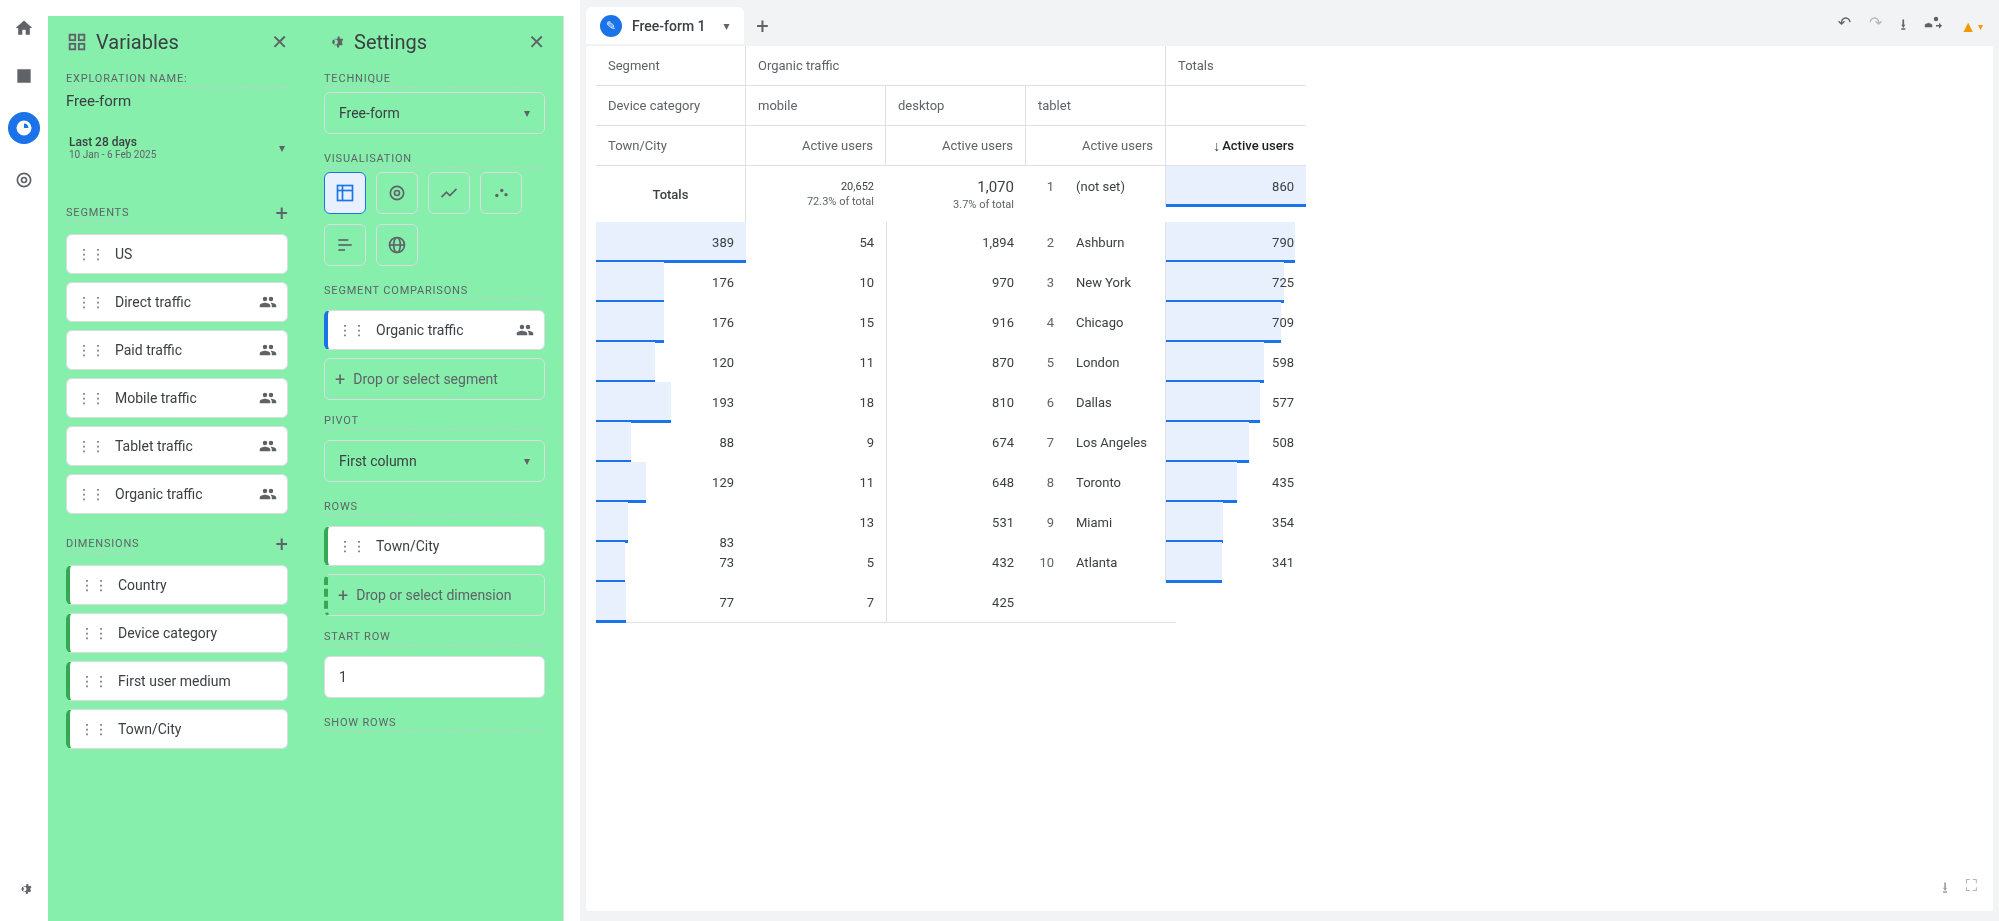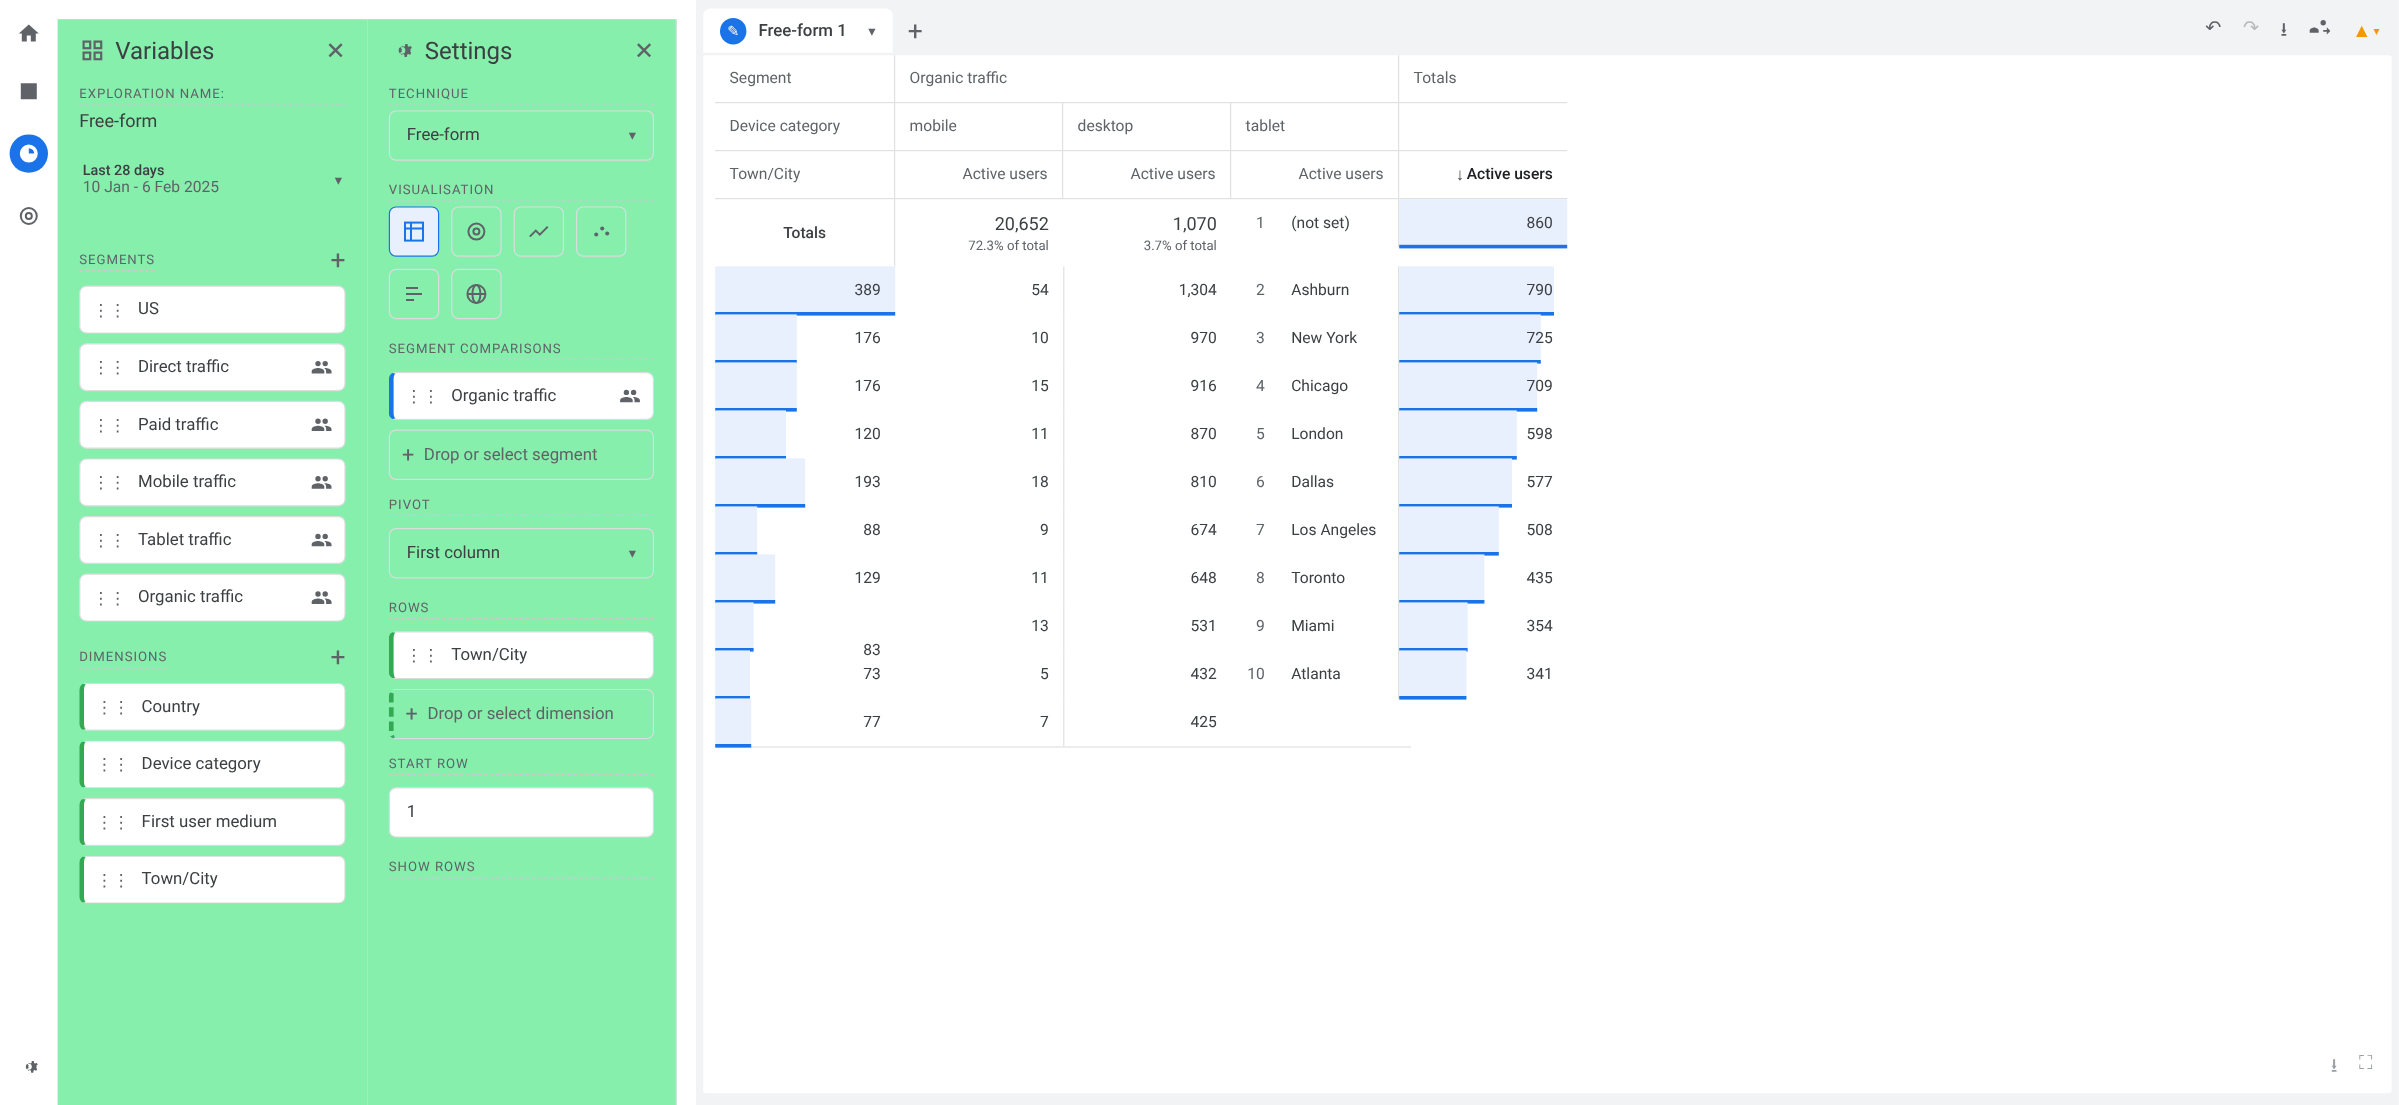--- a/index.html
+++ b/index.html
@@ -15,21 +15,21 @@
   .settings-panel  { left: 306px; width: 258px; padding: 14px 18px 0 18px; border-right: 1px solid #dadce0; overflow-y: auto; display: flex; flex-direction: column; }
 
   .panel-header { display: flex; align-items: center; gap: 8px; font-size: 20px; color: #3c4043; margin-bottom: 18px; }
   .panel-header .close { margin-left: auto; color: #5f6368; cursor: pointer; font-size: 20px;}
 
   .tiny-label { font-size: 11px; letter-spacing: 0.8px; color: #5f6368; text-transform: uppercase; border-bottom: 1px dashed #c7cbd1; display: inline-block; padding-bottom: 2px; margin-bottom: 4px;}
   .exploration-name { font-size: 15px; color: #3c4043; margin-bottom: 18px; }
 
   .date-picker { border: 1px solid transparent; border-radius: 4px; padding: 6px 2px; display:flex; align-items:center; gap:6px; cursor:pointer; margin-bottom:24px;}
   .date-picker .line1 { font-size: 12px; font-weight: 500; color: #3c4043; }
-  .date-picker .line2 { font-size: 13px; color: #5f6368; }
+  .date-picker .line2 { font-size: 10px; color: #5f6368; }
   .date-picker .caret { margin-left:auto; color:#5f6368; font-size:12px;}
 
   .section-head { display: flex; align-items: center; margin-top: 10px; margin-bottom: 8px; }
   .section-head .tiny-label { margin-bottom:0; }
   .plus-btn { margin-left: auto; color: #5f6368; font-size: 22px; cursor: pointer; }
 
   .chip { display: flex; align-items: center; height: 40px; background: #fff; border: 1px solid #dadce0; border-radius: 6px; padding: 0 10px; margin-bottom: 8px; cursor: grab; }
   .chip .drag { color: #5f6368; margin-right: 10px; font-size: 14px; }
   .chip .label { font-size: 14px; color: #3c4043; flex:1; }
   .chip .people-icon { color: #5f6368; font-size: 16px; }
@@ -349,21 +349,21 @@
         <div class="hdr">desktop</div>
         <div class="hdr">tablet</div>
         <div class="hdr last-col"></div>
         <div class="hdr">Town/City</div>
         <div class="hdr num">Active users</div>
         <div class="hdr num">Active users</div>
         <div class="hdr num">Active users</div>
         <div class="hdr num last-col" style="font-weight:500;color:#202124;"><span class="sort-arrow">↓</span>Active users</div>
         <div class="row-cell first totals-row" style="justify-content:center;font-weight:500;height:56px;">Totals</div>
         <div class="row-cell num" style="height:56px;flex-direction:column;align-items:flex-end;justify-content:center;gap:2px;">
-    <span class="big" style="font-size:15px;text-align:center;">20,652</span>
+    <span class="big" style="font-size:11px;text-align:center;">20,652</span>
     <span class="small" style="font-size:11px;color:#5f6368;">72.3% of total</span>
         </div>
         <div class="row-cell num" style="height:56px;flex-direction:column;align-items:flex-end;justify-content:center;gap:2px;">
     <span class="big" style="font-size:15px;">1,070</span>
     <span class="small" style="font-size:11px;color:#5f6368;">3.7% of total</span>
         </div>
         <div class="row-cell first">
           <span class="idx">1</span>
           <span>(not set)</span>
         </div>
@@ -374,21 +374,21 @@
         </div>
         <div class="row-cell num">
     <span class="bar-bg" style="width:100%;"></span>
           <span class="bar-line" style="width:100%;"></span>
     <span style="position:relative;">389</span>
         </div>
         <div class="row-cell num">
           <span>54</span>
         </div>
         <div class="row-cell num totals-col">
-          <span>1,304</span>
+          <span>1,894</span>
         </div>
         <div class="row-cell first">
           <span class="idx">2</span>
           <span>Ashburn</span>
         </div>
         <div class="row-cell num">
     <span class="bar-bg" style="width:92%;"></span>
           <span class="bar-line" style="width:92%;"></span>
     <span style="position:relative;">790</span>
         </div>

